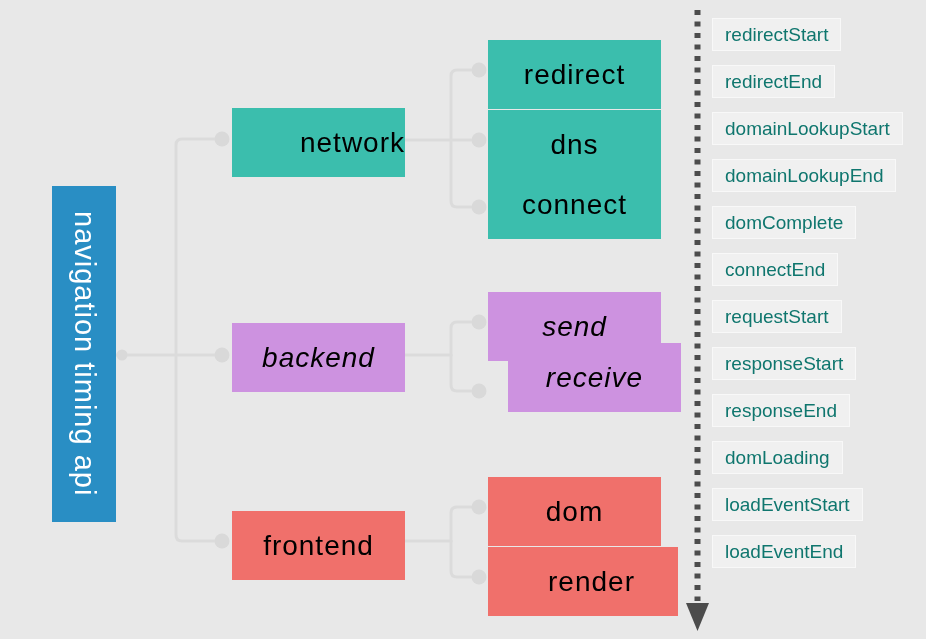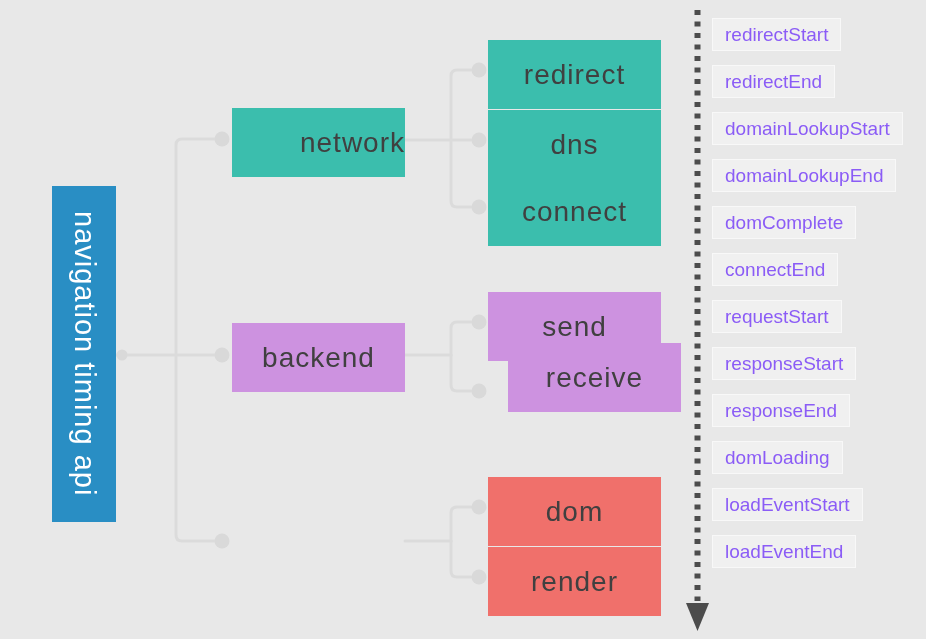--- a/index.html
+++ b/index.html
@@ -12,43 +12,43 @@
     width:926px;height:639px;
     background:#e8e8e8;
     overflow:hidden;
   }
   #overlay{position:absolute;left:0;top:0;}
 
   .node{
     position:absolute;
     width:173px;height:69px;
     display:flex;align-items:center;justify-content:center;
-    color:#404040;
+    color:#000000;
     font-size:28px;
     letter-spacing:1px;
     font-weight:400;
   }
   .teal{background:#3bbead;}
-  .purple{background:#cd92e0;}
+  .purple{background:#cd92e0;font-style:italic;}
   .coral{background:#f0706b;}
 
   .parent{left:232px;}
   .child{left:488px;}
 
   #node-network{top:108px;justify-content:flex-end;}
   #node-backend{top:323px;}
   #node-frontend{top:511px;}
 
   #node-redirect{top:40px;}
   #node-dns{top:110px;}
-  #node-connect{top:177px;}
+  #node-connect{top:170px;}
   #node-send{top:292px;}
   #node-receive{top:343px;margin-left:20px;}
   #node-dom{top:477px;}
-  #node-render{top:547px;}
+  #node-render{top:547px;padding-left:17px;}
 
   .root-box{
     position:absolute;
     left:52px;top:186px;
     width:64px;height:336px;
     background:#298ec4;
     display:flex;align-items:center;justify-content:center;
   }
   .root-box span{
     writing-mode:vertical-rl;
@@ -61,21 +61,21 @@
   .events{
     position:absolute;
     left:712px;top:18px;
     display:flex;flex-direction:column;
     gap:14px;
   }
   .event-label{
     width:fit-content;
     background:#f0f0f0;
     border:1px solid #f8f8f8;
-    color:#8b5cf6;
+    color:#0f766e;
     font-size:19px;
     line-height:23px;
     padding:4px 12px;
     box-sizing:border-box;
     height:33px;
     white-space:nowrap;
     text-align:right;
   }
 </style>
 </head>
@@ -132,20 +132,23 @@
   <div class="root-box">
     <span>navigation timing api</span>
   </div>
 
   <div class="node parent teal" id="node-network">
     <span>network</span>
   </div>
   <div class="node parent purple" id="node-backend">
     <span>backend</span>
   </div>
+  <div class="node parent coral" id="node-frontend">
+    <span>frontend</span>
+  </div>
 
   <div class="node child teal" id="node-redirect">
     <span>redirect</span>
   </div>
   <div class="node child teal" id="node-dns">
     <span>dns</span>
   </div>
   <div class="node child teal" id="node-connect">
     <span>connect</span>
   </div>

